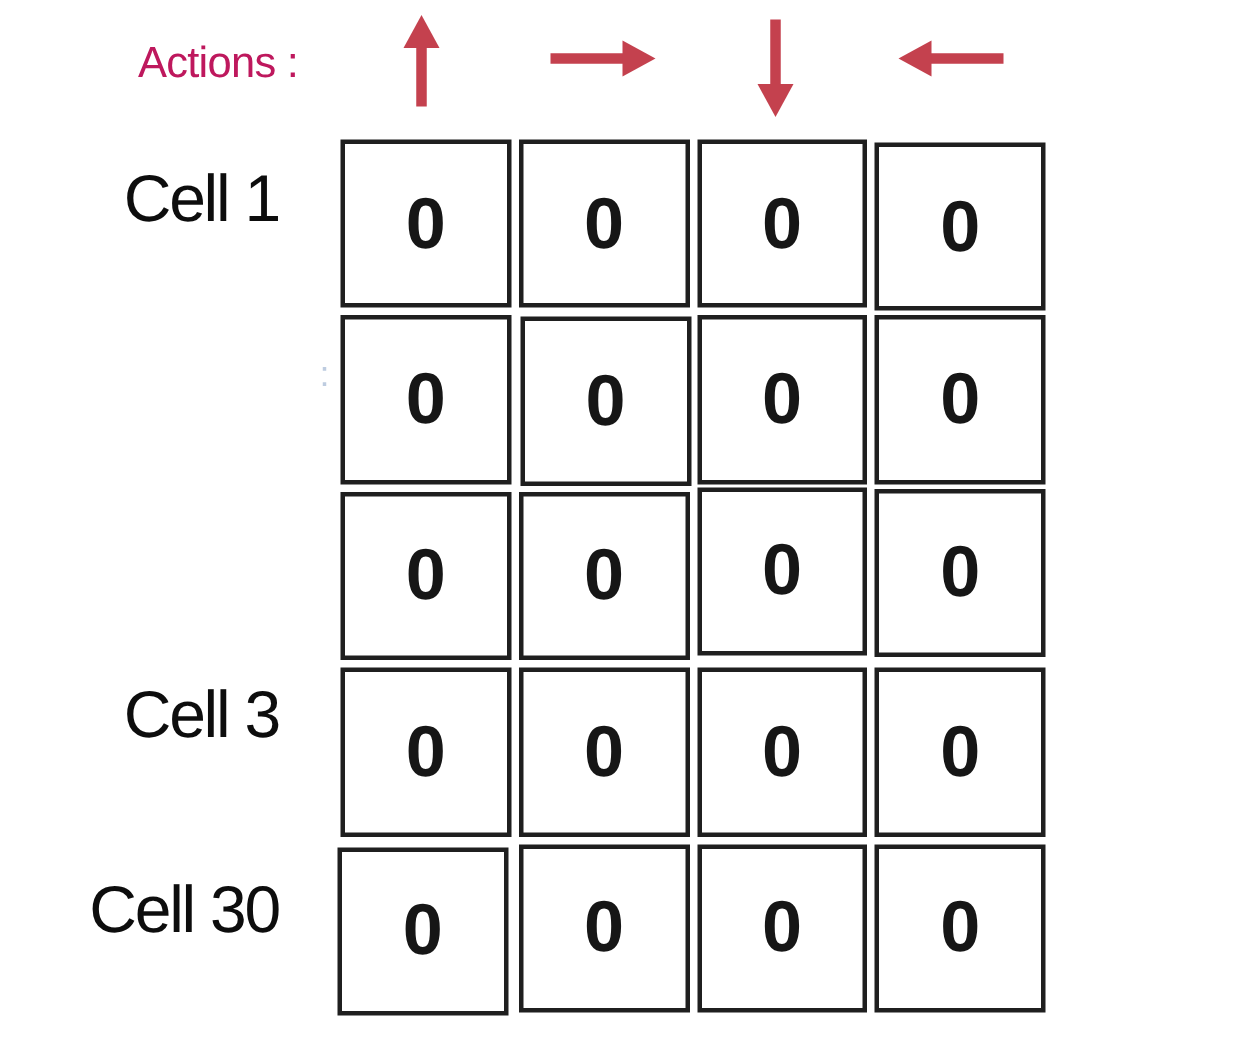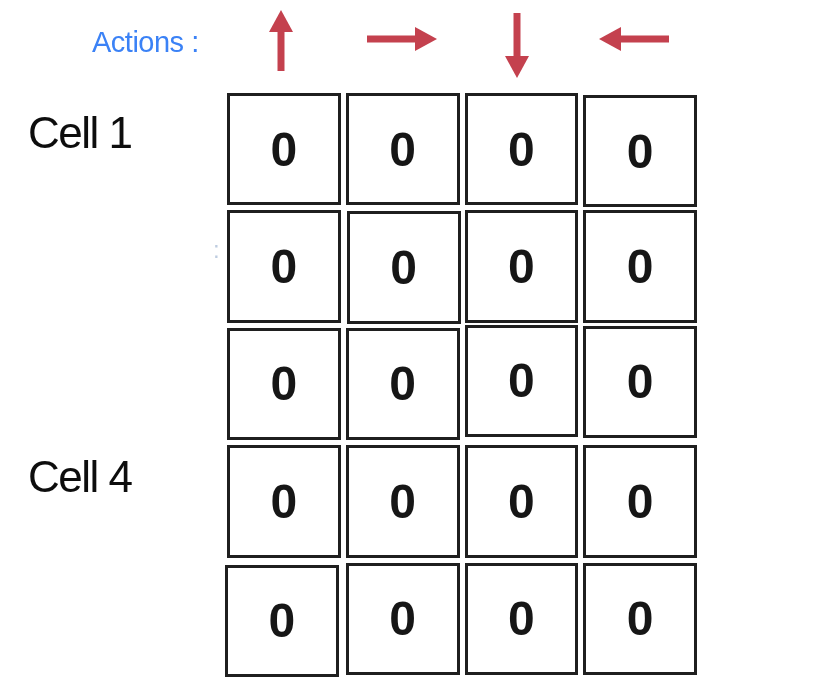--- a/index.html
+++ b/index.html
@@ -13,21 +13,21 @@
     background: #ffffff;
     overflow: hidden;
   }
 
   
   .actions-label {
     position: absolute;
     left: 92px;
     top: 26px;
     font-size: 29px;
-    color: #3b82f6;
+    color: #be185d;
     letter-spacing: -0.5px;
     white-space: pre;
   }
   .arrow {
     position: absolute;
     color: #c4414e;
     display: block;
   }
   .arrow-up    { left: 258px; top: 9px;  width: 46px; height: 66px; }
   .arrow-right { left: 364px; top: 18px; width: 74px; height: 42px; }
@@ -43,21 +43,21 @@
     color: #8aa4c8;
     opacity: 0.55;
   }
 
   
   .row-label {
     position: absolute;
     left: 28px;
     width: 170px;
     padding-right: 12px;
-    text-align: left;
+    text-align: right;
     font-size: 44px;
     line-height: 44px;
     letter-spacing: -1.5px;
     color: #0d0d0d;
     white-space: nowrap;
   }
   .rl-0 { top: 111px; }
   .rl-1 { top: 233px; }
   .rl-2 { top: 338px; }
   .rl-3 { top: 455px; }
@@ -115,21 +115,22 @@
   </svg>
 
   <svg class="arrow arrow-left" viewBox="0 0 74 42">
     <line x1="71" y1="21" x2="18" y2="21" stroke="currentColor" stroke-width="7"></line>
     <polygon points="1,21 23,9 23,33" fill="currentColor"></polygon>
   </svg>
 
   <span class="stray-mark">:</span>
 
   <div class="row-label rl-0">Cell 1</div>
-  <div class="row-label rl-3">Cell 4</div>
+  <div class="row-label rl-3">Cell 3</div>
+  <div class="row-label rl-4">Cell 30</div>
 
   <div class="qgrid">
     <div class="qcell">0</div>
     <div class="qcell">0</div>
     <div class="qcell">0</div>
     <div class="qcell">0</div>
 
     <div class="qcell">0</div>
     <div class="qcell">0</div>
     <div class="qcell">0</div>

